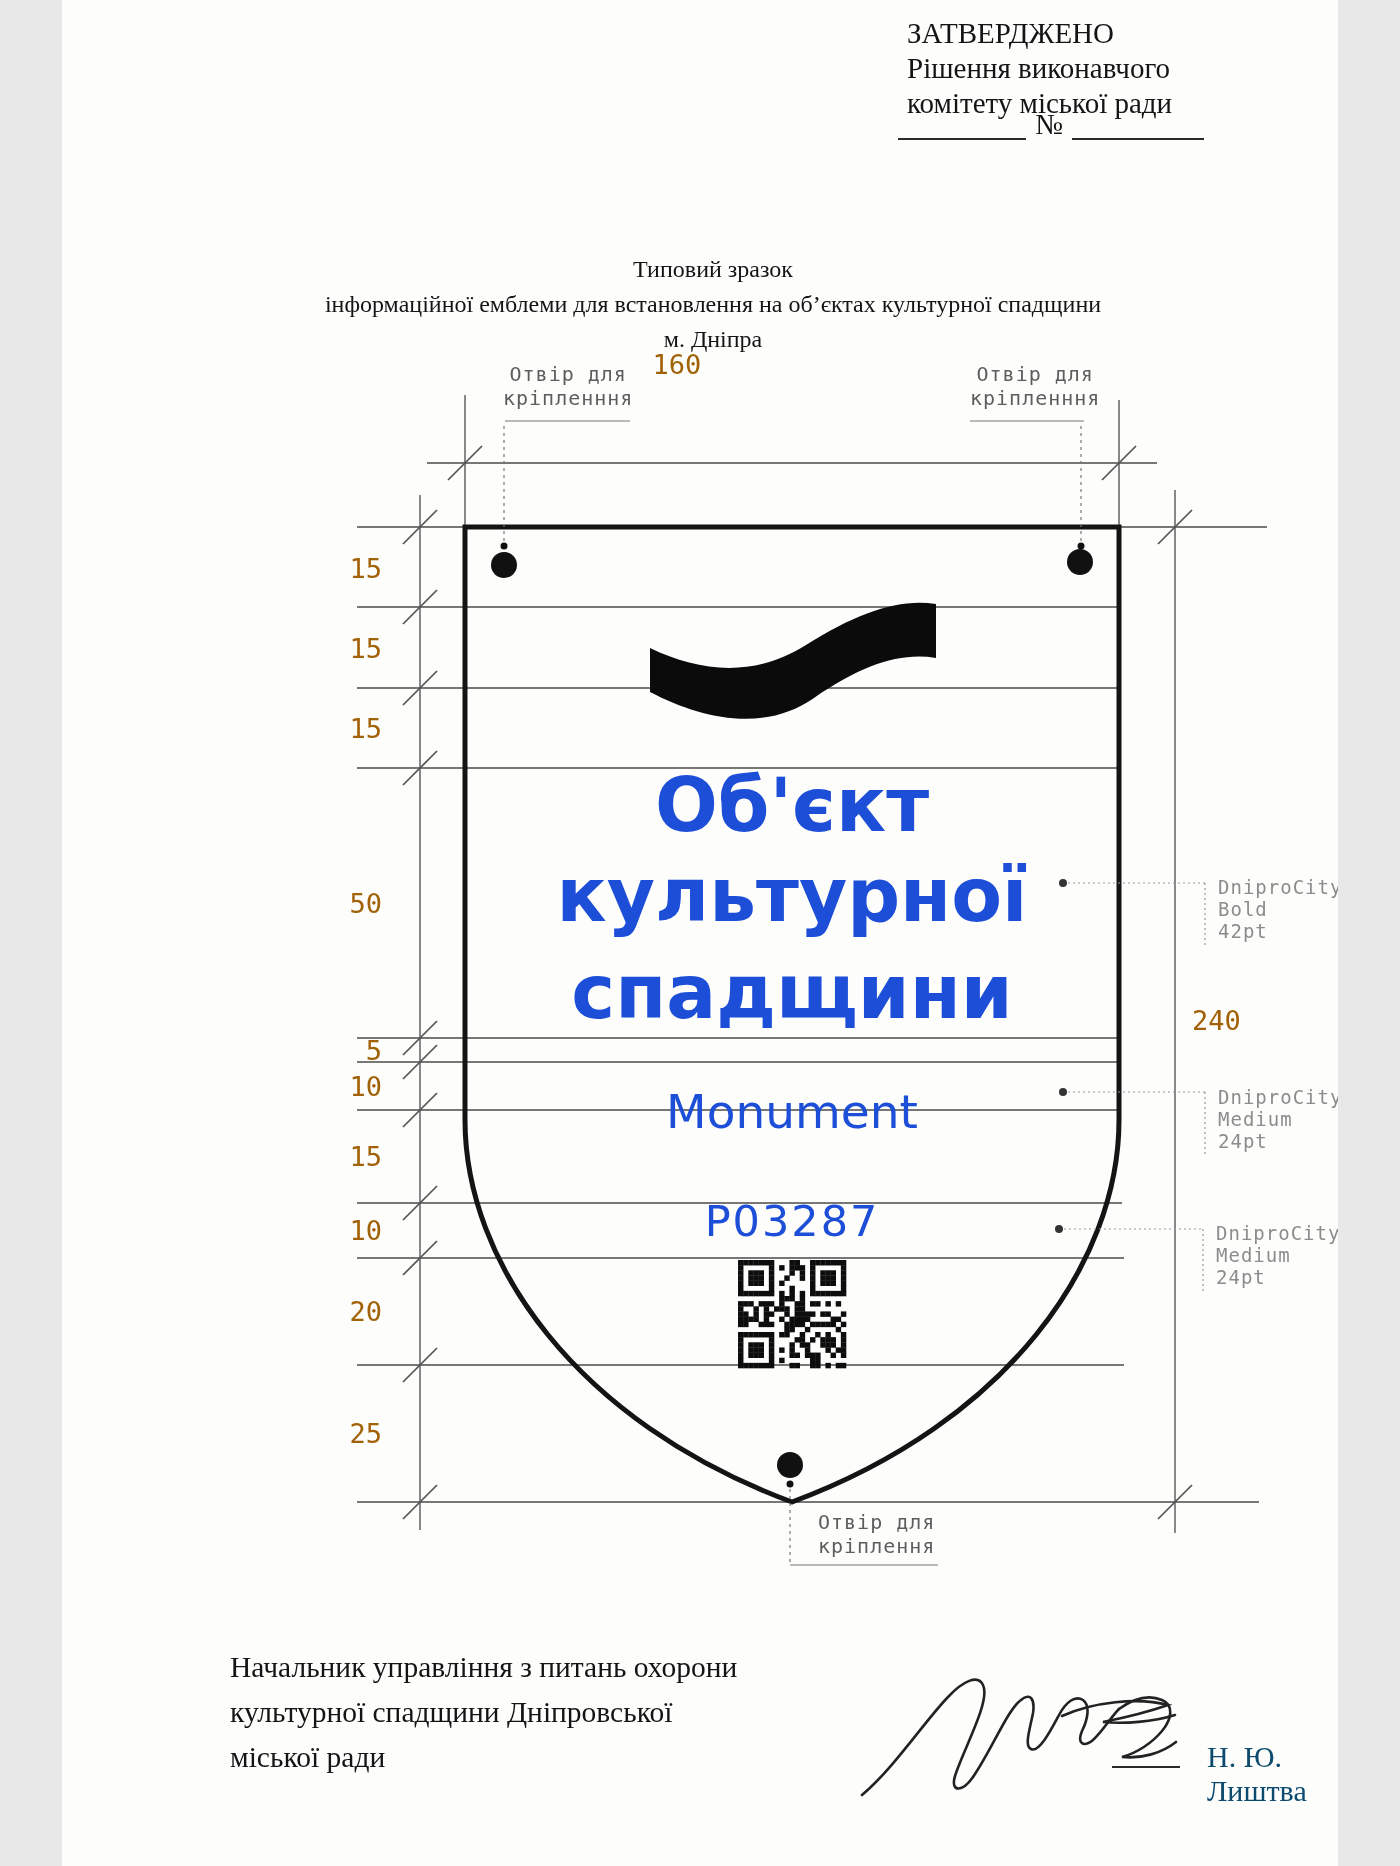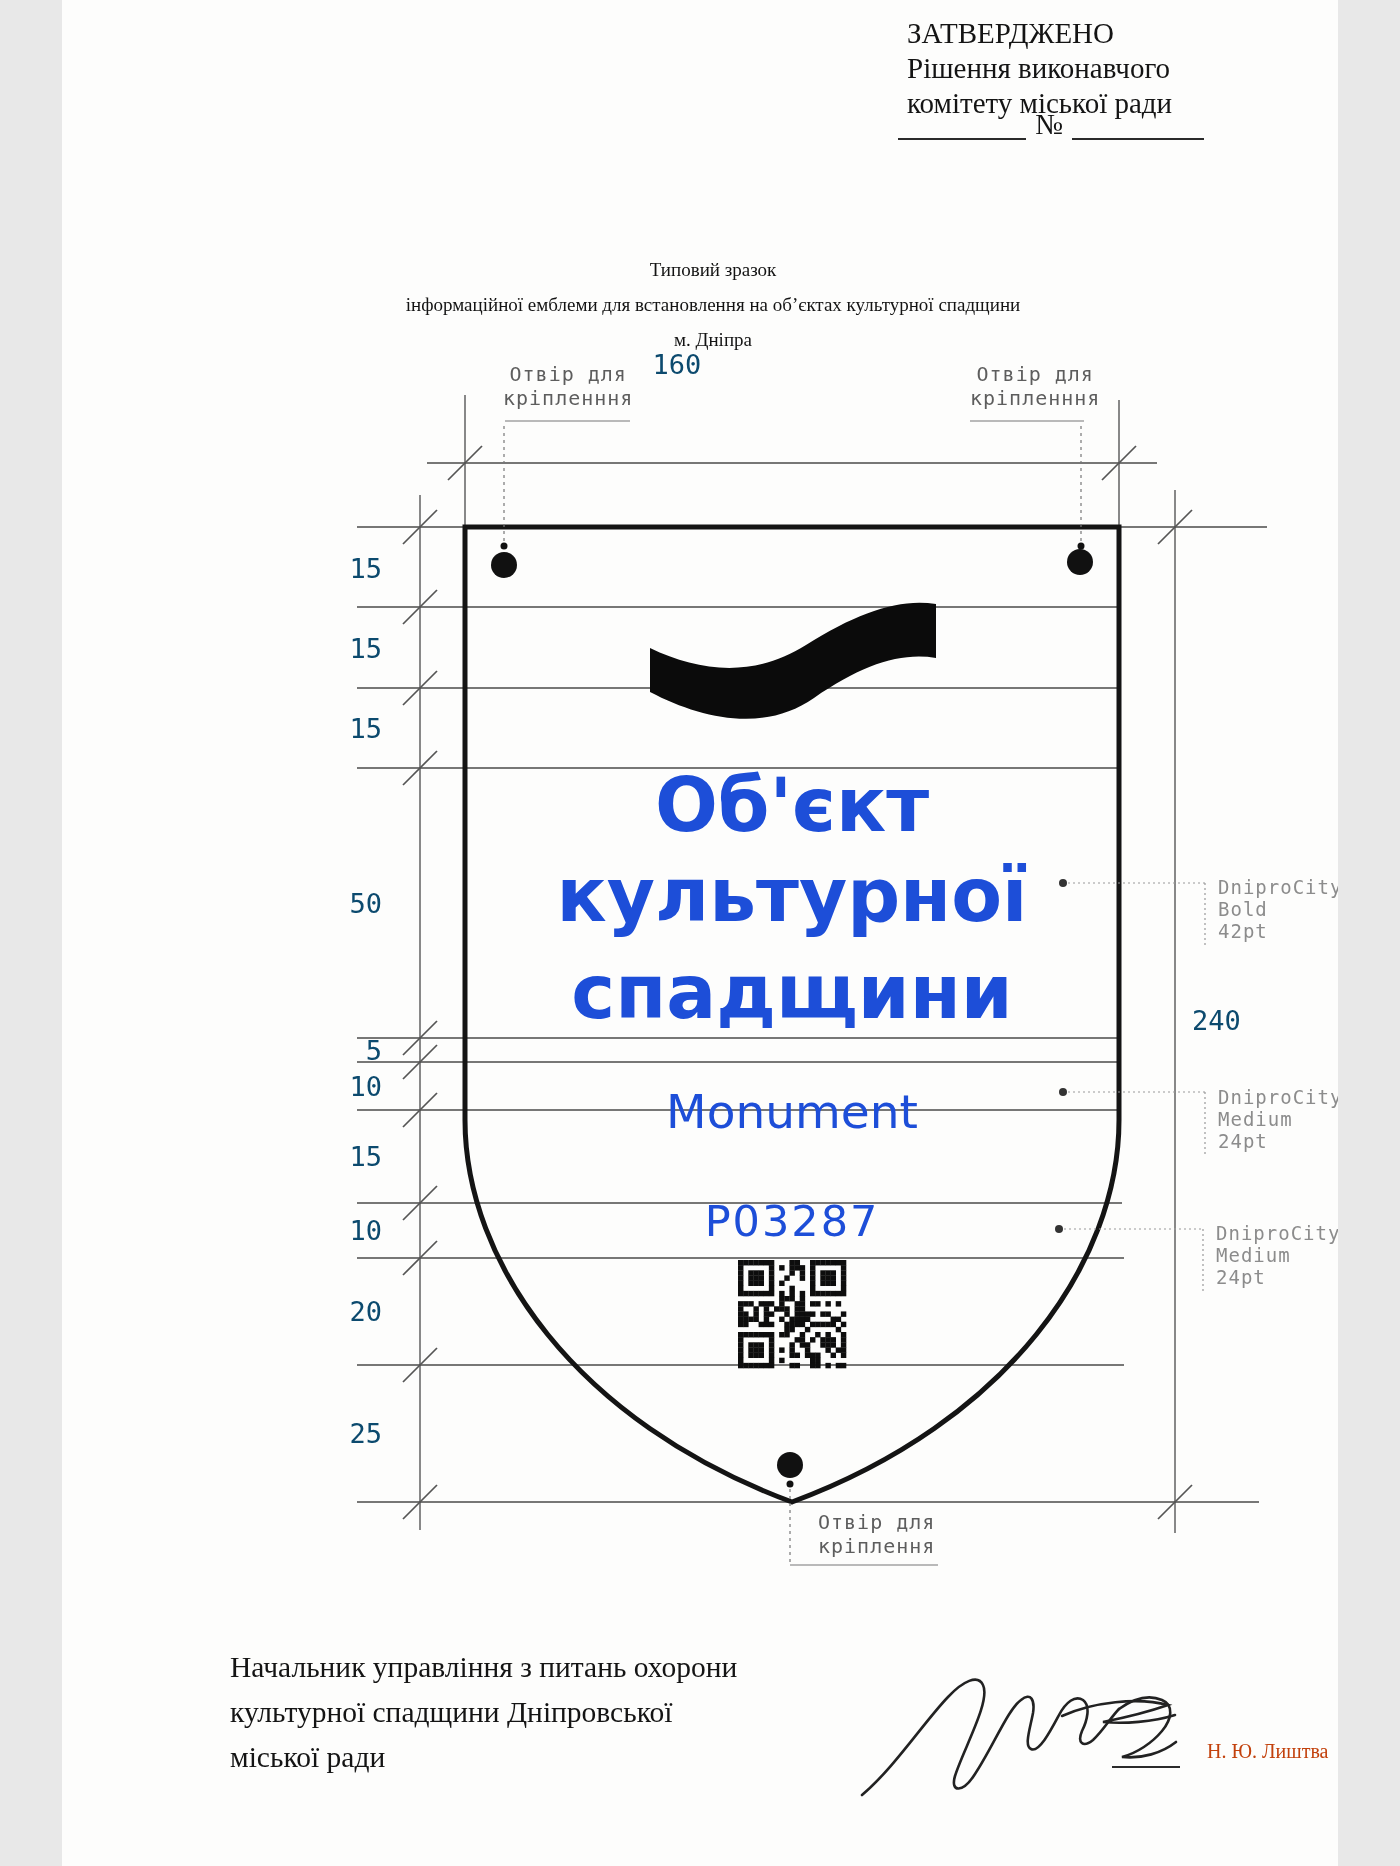--- a/index.html
+++ b/index.html
@@ -8,31 +8,31 @@
     background:#fdfdfc;overflow:hidden;
     font-family:"Liberation Serif", serif;color:#1a1a1a;
   }
   .abs{position:absolute;}
   svg.linework{position:absolute;left:0;top:0;width:1400px;height:1866px;}
   .serif{font-family:"Liberation Serif", serif;}
   .approval{left:845px;top:16px;font-size:29px;line-height:35px;color:#141414;}
   .num-row{left:836px;top:106px;width:306px;height:36px;}
   .num-line{position:absolute;bottom:2px;height:0;border-bottom:2.2px solid #2b2b2b;}
   .num-sign{position:absolute;left:128px;top:2px;width:46px;text-align:center;font-size:29px;color:#141414;}
-  .title-block{left:51px;top:252px;width:1200px;text-align:center;font-size:19px;line-height:35px;color:#141414;}
-  .dim{font-family:"DejaVu Sans Mono", monospace;font-size:27px;color:#0c4a6e;}
+  .title-block{left:51px;top:252px;width:1200px;text-align:center;font-size:24px;line-height:35px;color:#141414;}
+  .dim{font-family:"DejaVu Sans Mono", monospace;font-size:27px;color:#a16207;}
   .left-dim{width:85px;text-align:right;}
   .hole-label{font-family:"DejaVu Sans Mono", monospace;font-size:20px;line-height:24px;color:#5d5d5d;letter-spacing:1px;text-align:center;}
   .font-note{font-family:"DejaVu Sans Mono", monospace;font-size:19px;line-height:22px;color:#8c8c8c;letter-spacing:1px;}
   .emblem-line{left:403px;width:654px;text-align:center;color:#1d4ed8;}
   .emblem-title{font-family:"DejaVu Sans", sans-serif;font-weight:bold;font-size:74px;line-height:74px;}
   .emblem-sub{font-family:"DejaVu Sans", sans-serif;font-size:47px;line-height:47px;}
   .emblem-code{font-family:"DejaVu Sans", sans-serif;font-size:43px;line-height:43px;letter-spacing:2px;}
   .sig-block{left:168px;top:1645px;width:640px;font-size:29.5px;line-height:45px;color:#141414;}
-  .sig-name{left:1145px;top:1740px;font-size:20px;color:#c2410c;}
+  .sig-name{left:1145px;top:1740px;font-size:30px;color:#0c4a6e;}
   .sig-dash{left:1050px;top:1766px;width:68px;height:0;border-bottom:2.5px solid #2b2b2b;}
 </style>
 </head>
 <body>
 
 <div class="page">
 
   <svg class="linework" viewBox="0 0 1400 1866">
 
     <g stroke="#4a4a4a" stroke-width="1.3">

